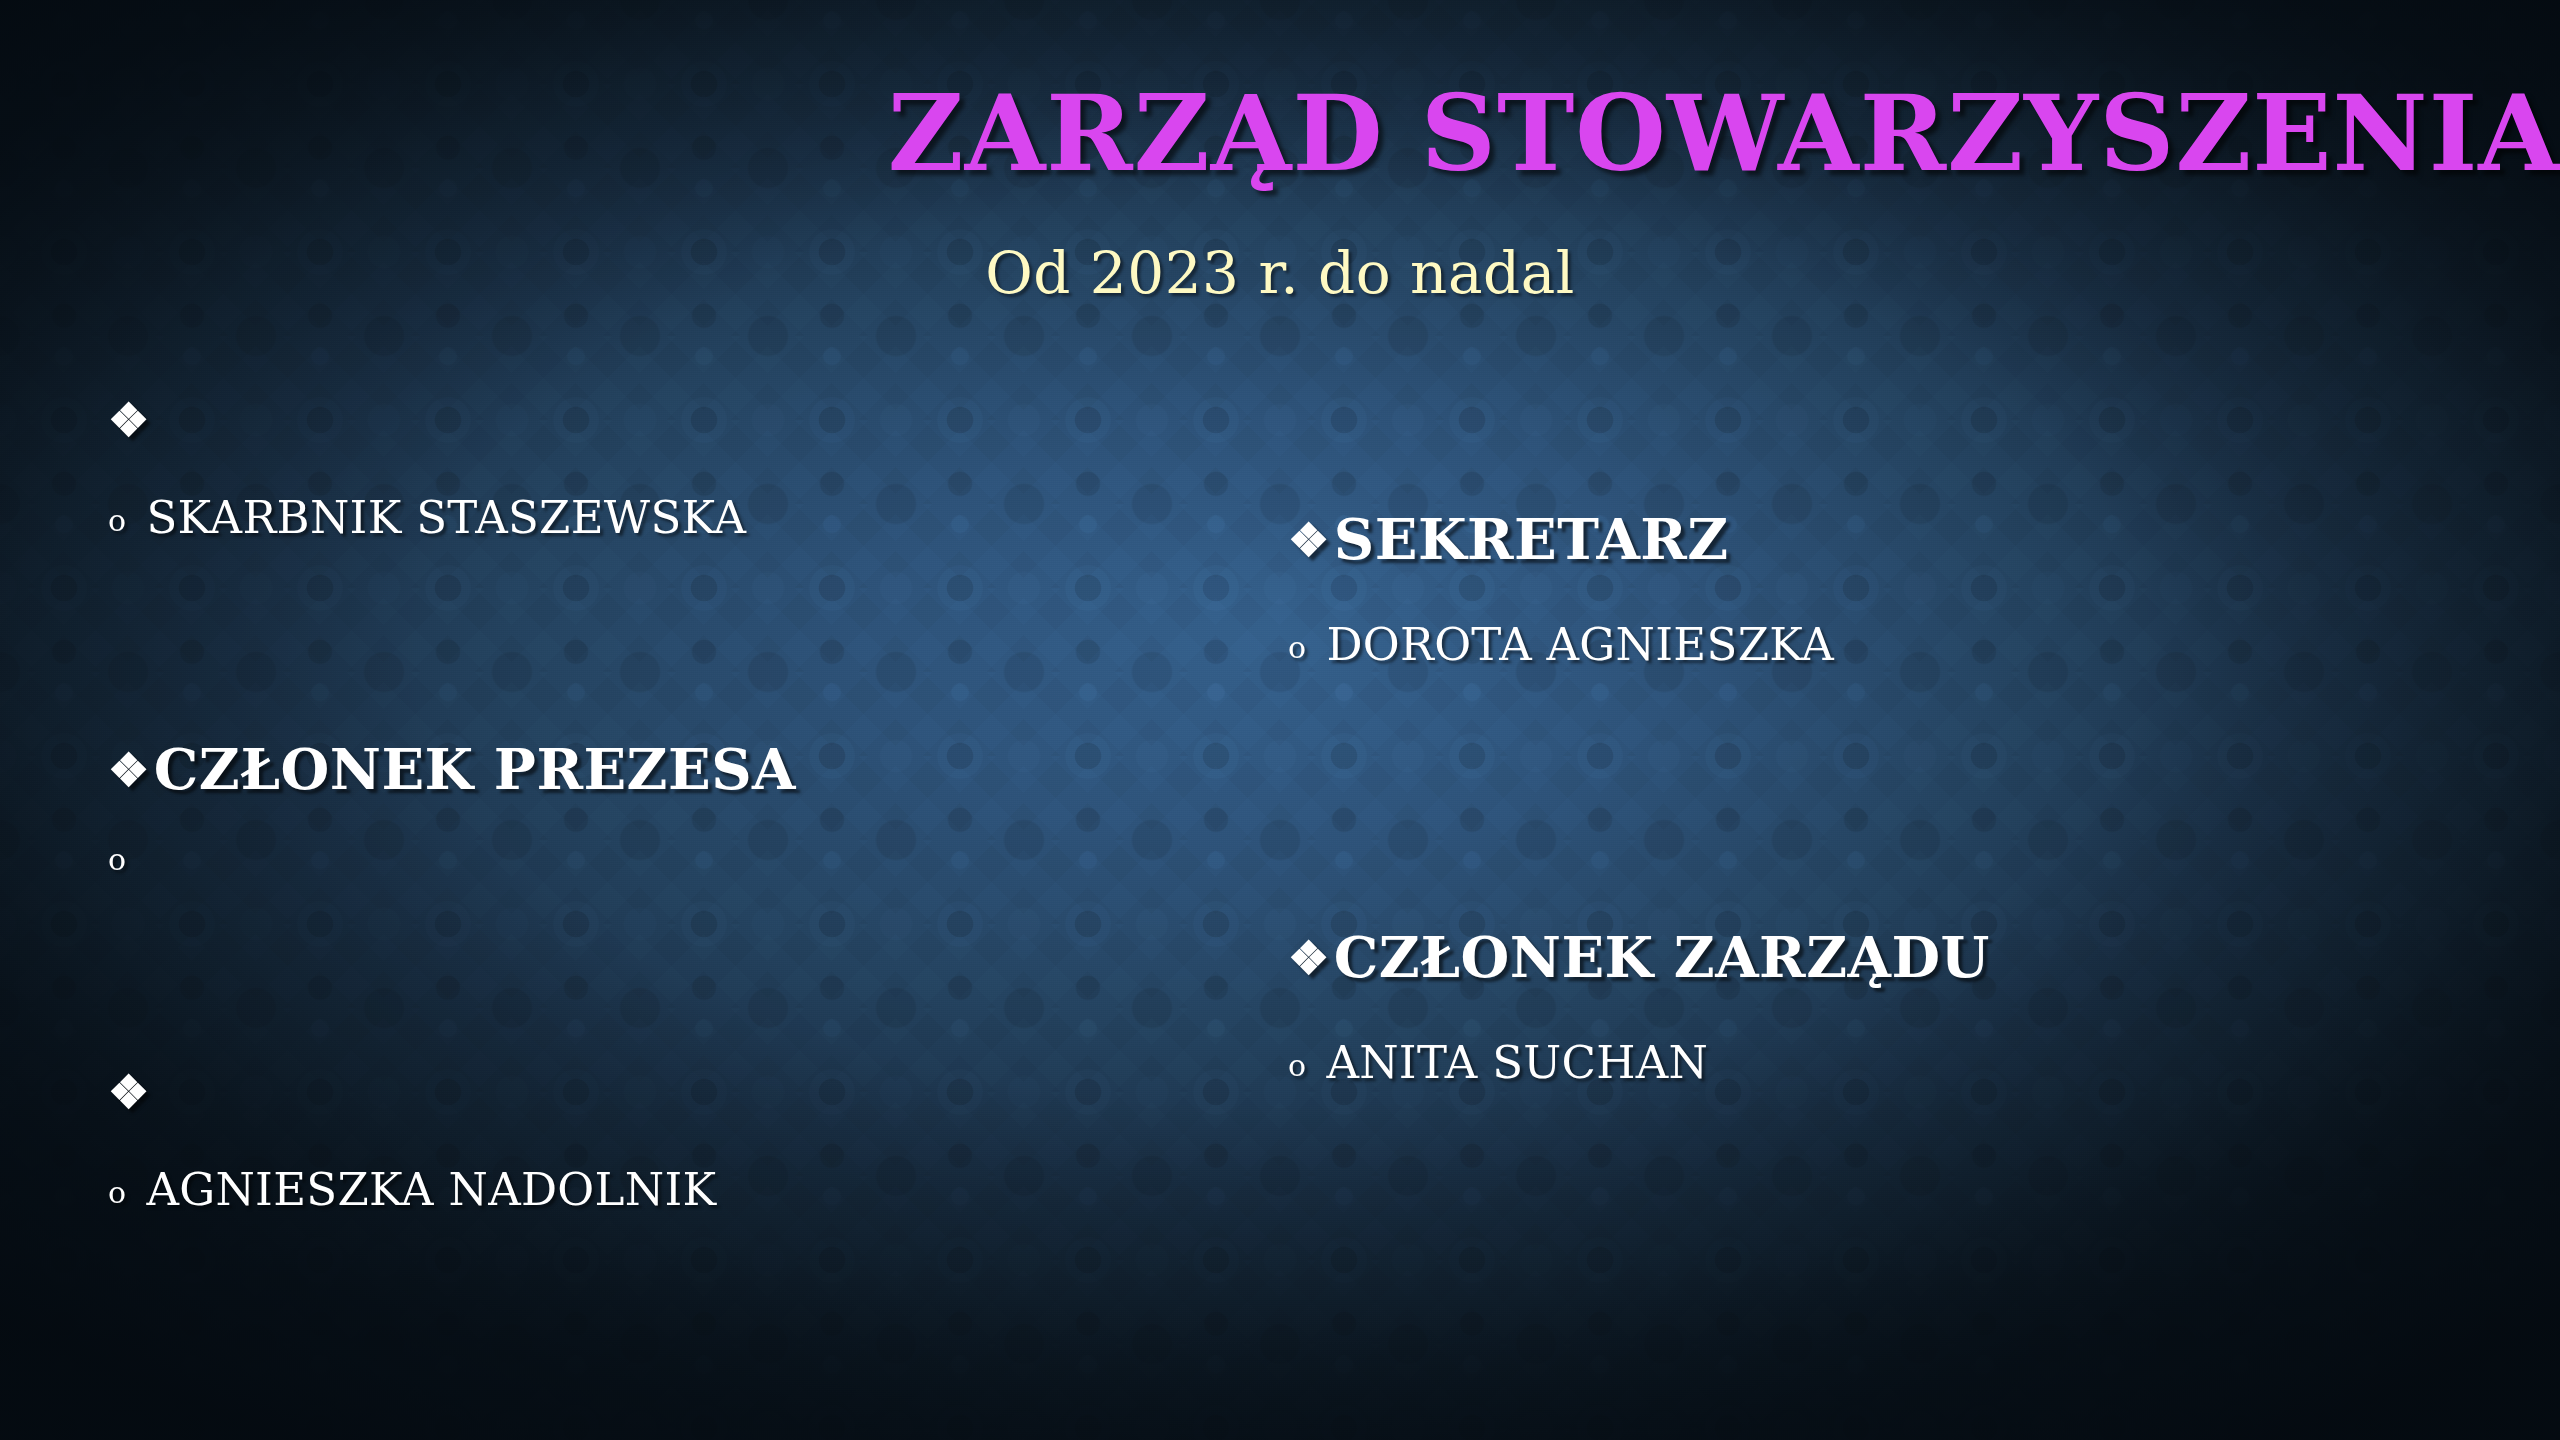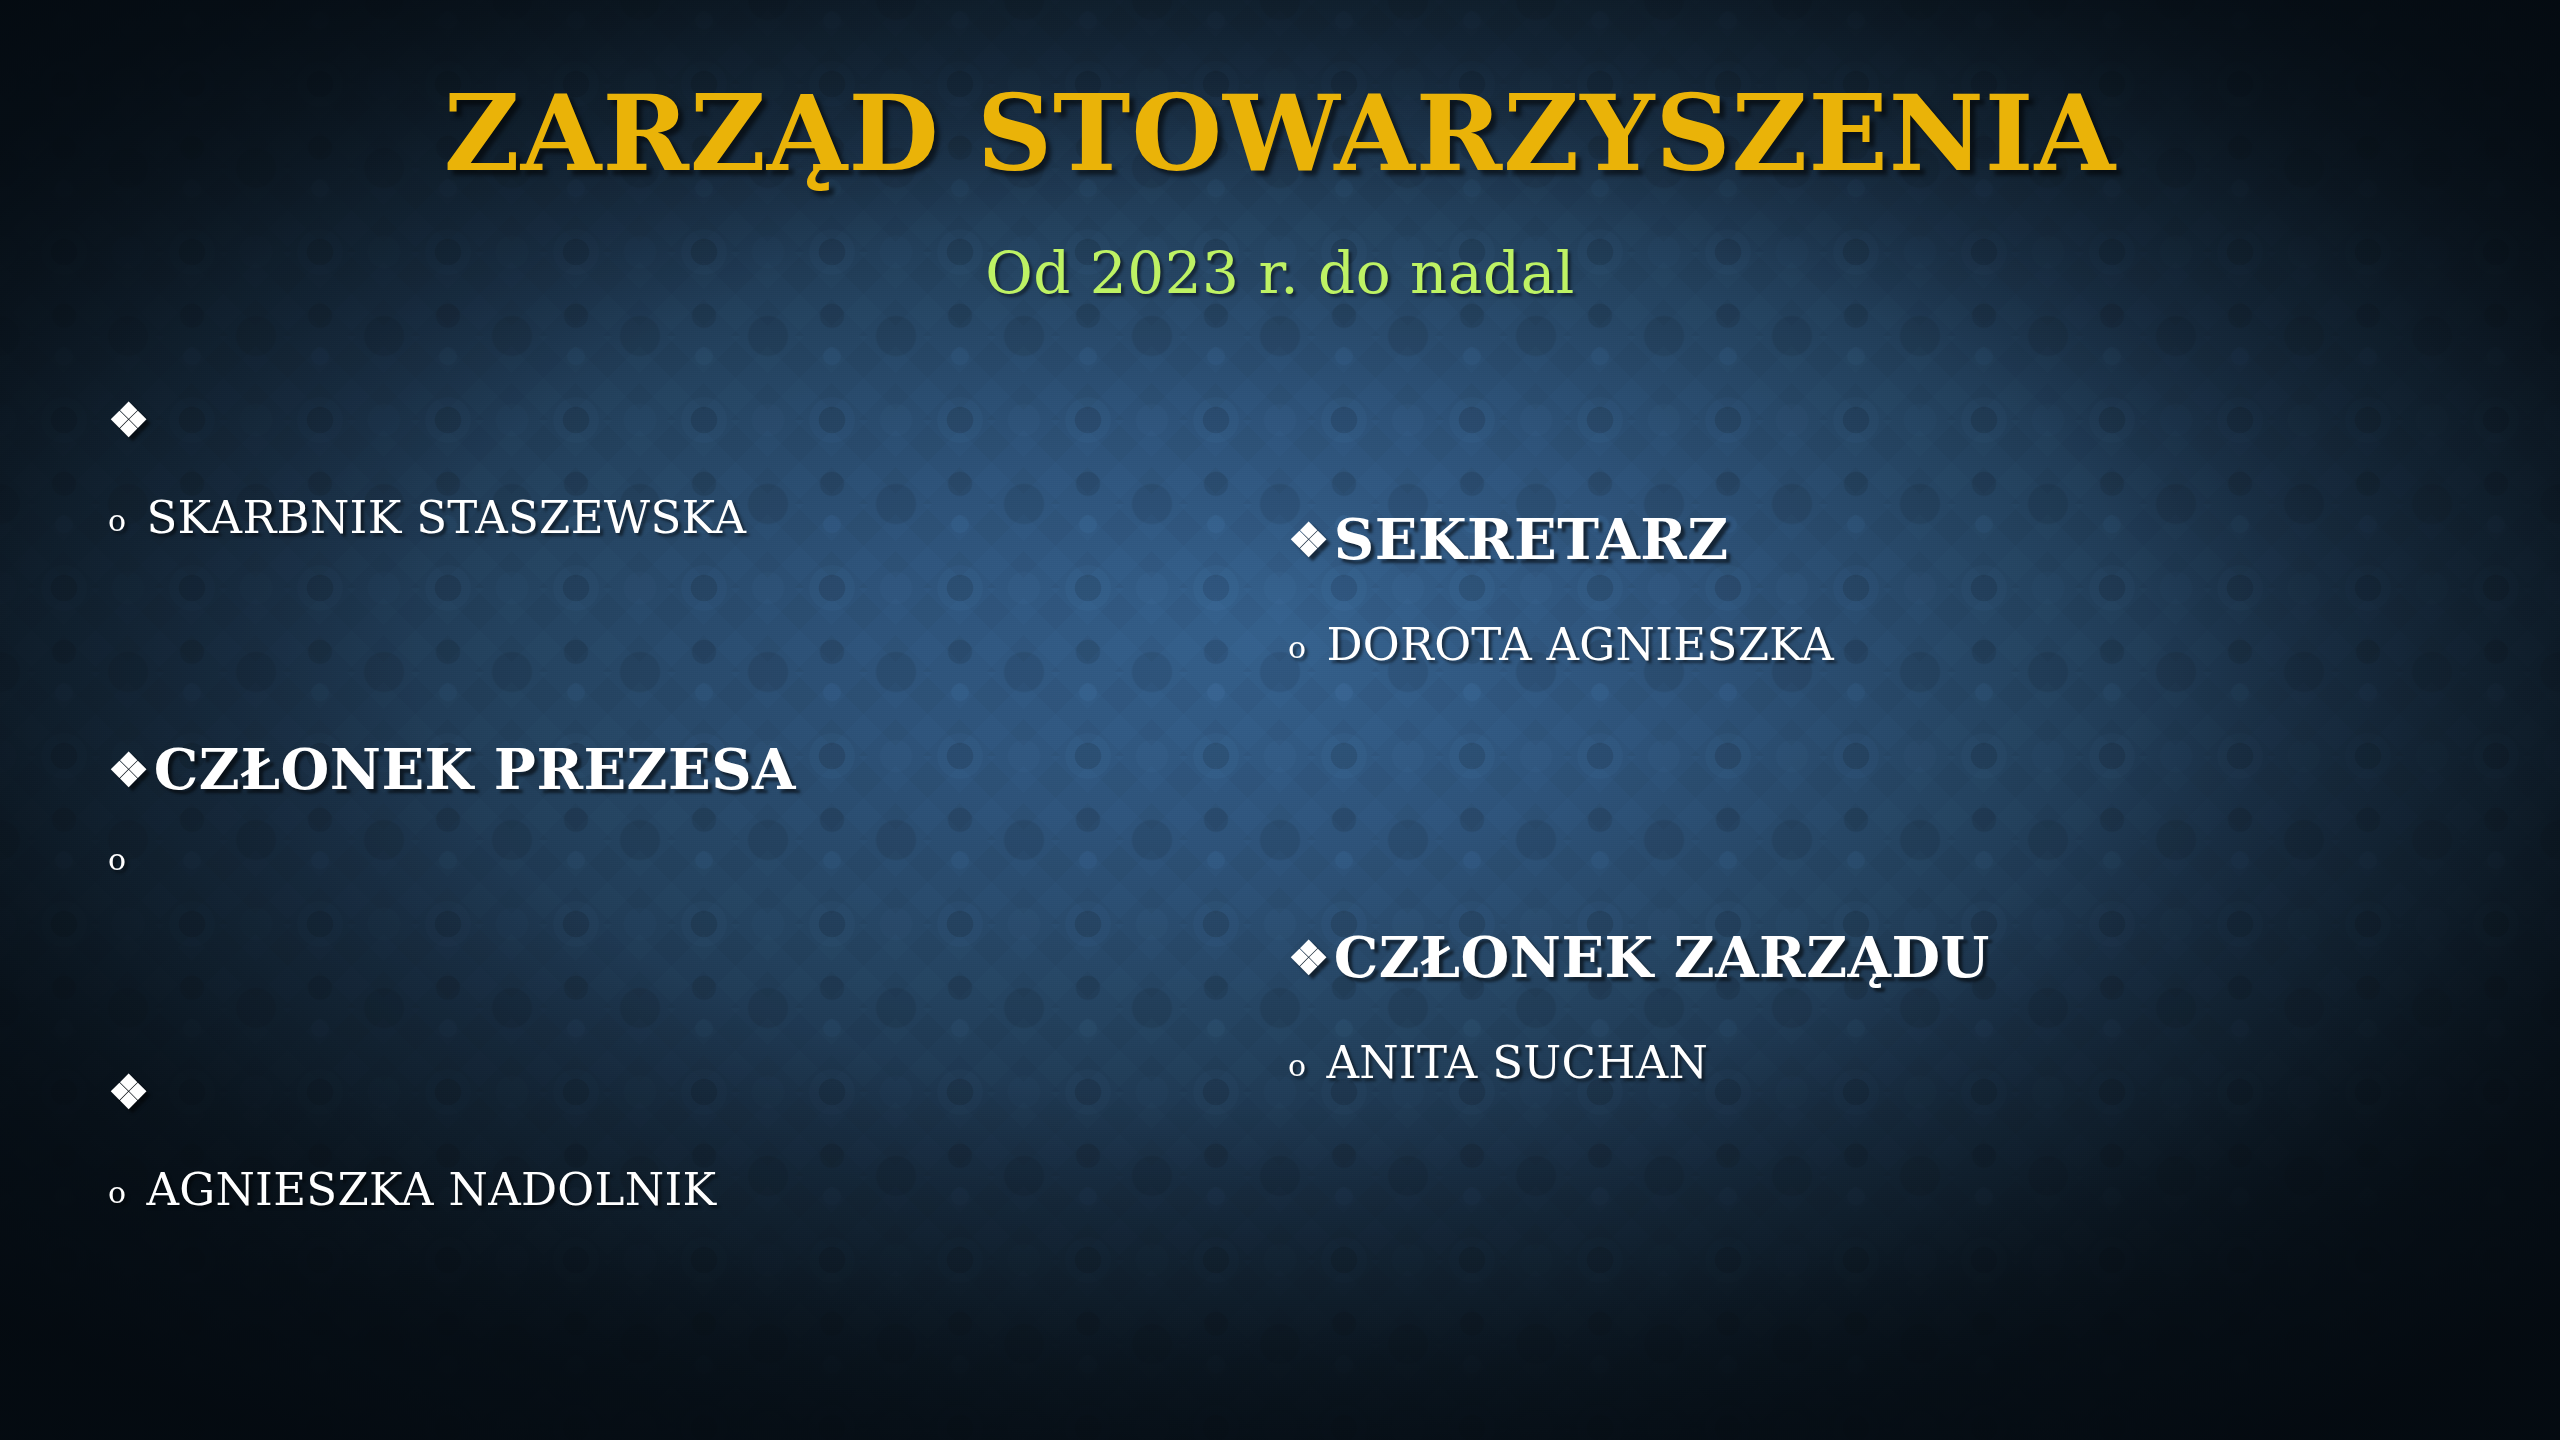--- a/index.html
+++ b/index.html
@@ -84,43 +84,43 @@
   }
 
   
   .content { position: absolute; inset: 0; }
 
   .title {
     position: absolute;
     left: 0;
     right: 0;
     top: 78px;
-    text-align: center;
+    text-align: right;
     font-family: "DejaVu Serif", serif;
     font-weight: bold;
     font-size: 104px;
     line-height: 1.08;
     letter-spacing: 1px;
-    color: #eab308;
+    color: #d946ef;
     text-shadow: 5px 5px 4px rgba(0,0,0,0.55);
     white-space: nowrap;
   }
 
   .subtitle {
     position: absolute;
     left: 0;
     right: 0;
     top: 242px;
     text-align: center;
     font-family: "DejaVu Serif", serif;
     font-weight: normal;
     font-size: 58px;
     line-height: 1.1;
     letter-spacing: 0.5px;
-    color: #bef264;
+    color: #fef9c3;
     text-shadow: 3px 3px 3px rgba(0,0,0,0.45);
     white-space: nowrap;
   }
 
   .col { position: absolute; }
   .col-left  { left: 108px; top: 400px;  width: 1130px; }
   .col-right { left: 1288px; top: 510px; width: 1160px; }
 
   .group { position: absolute; left: 0; }
 

